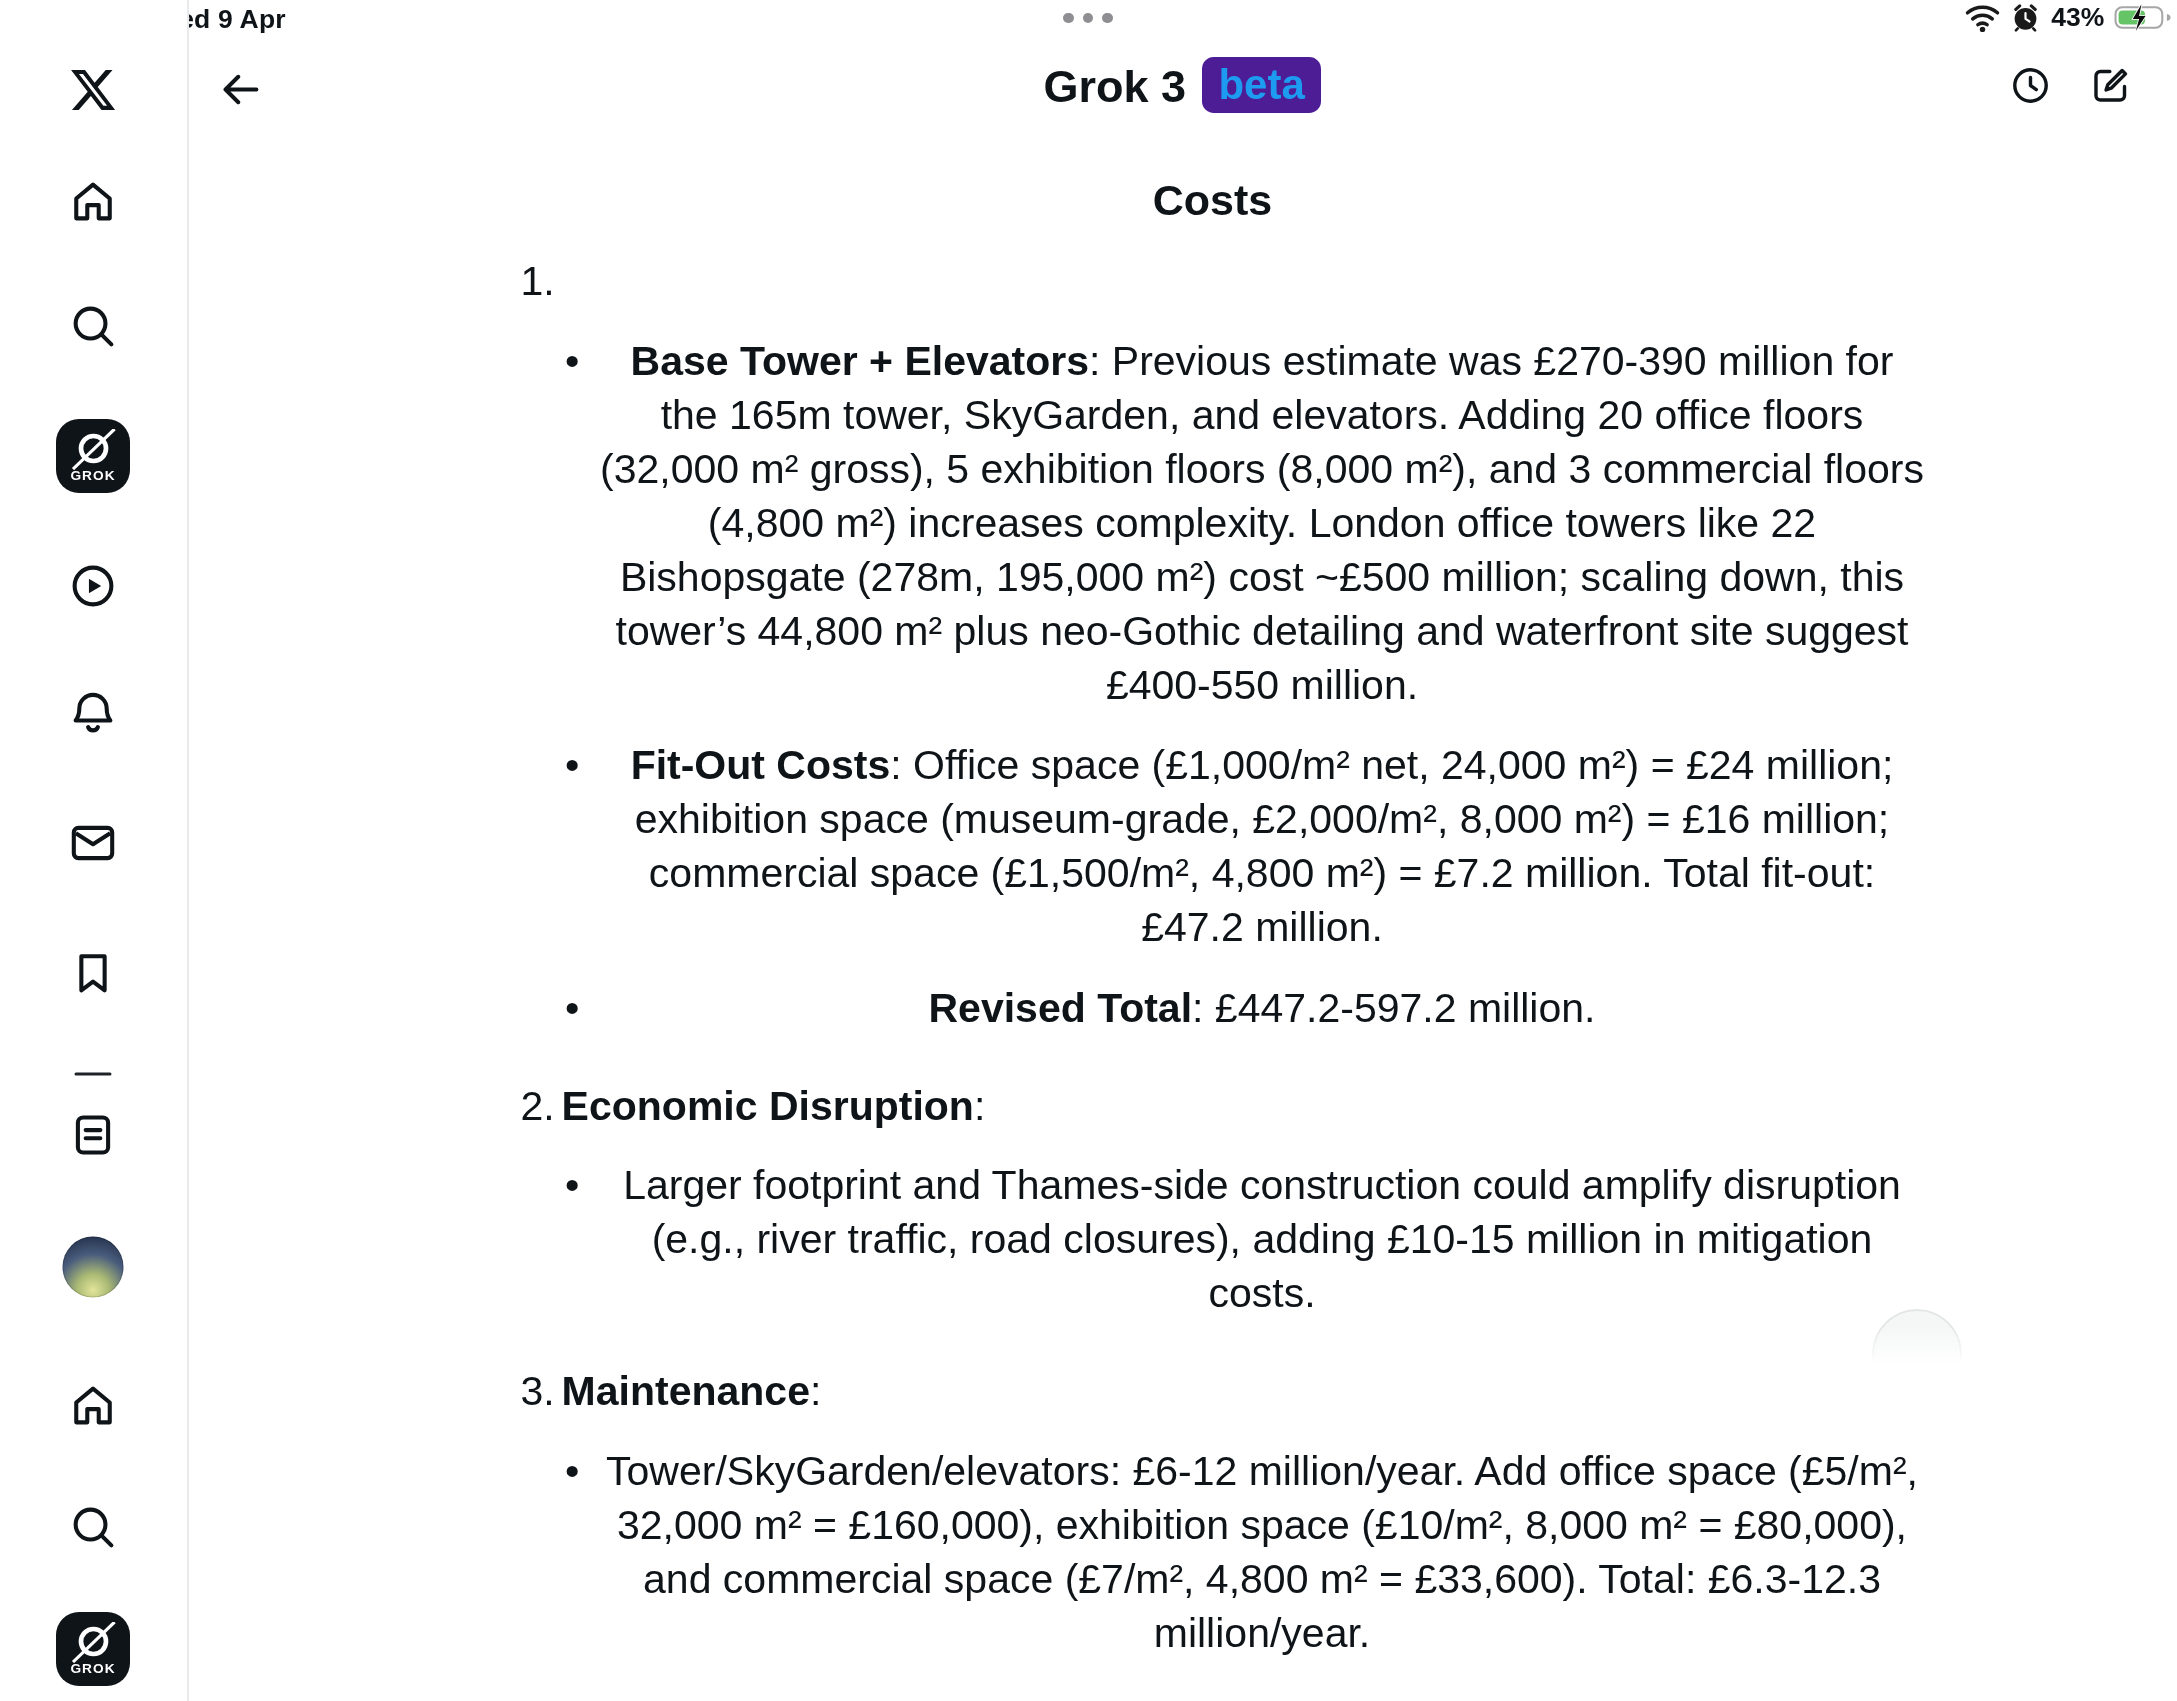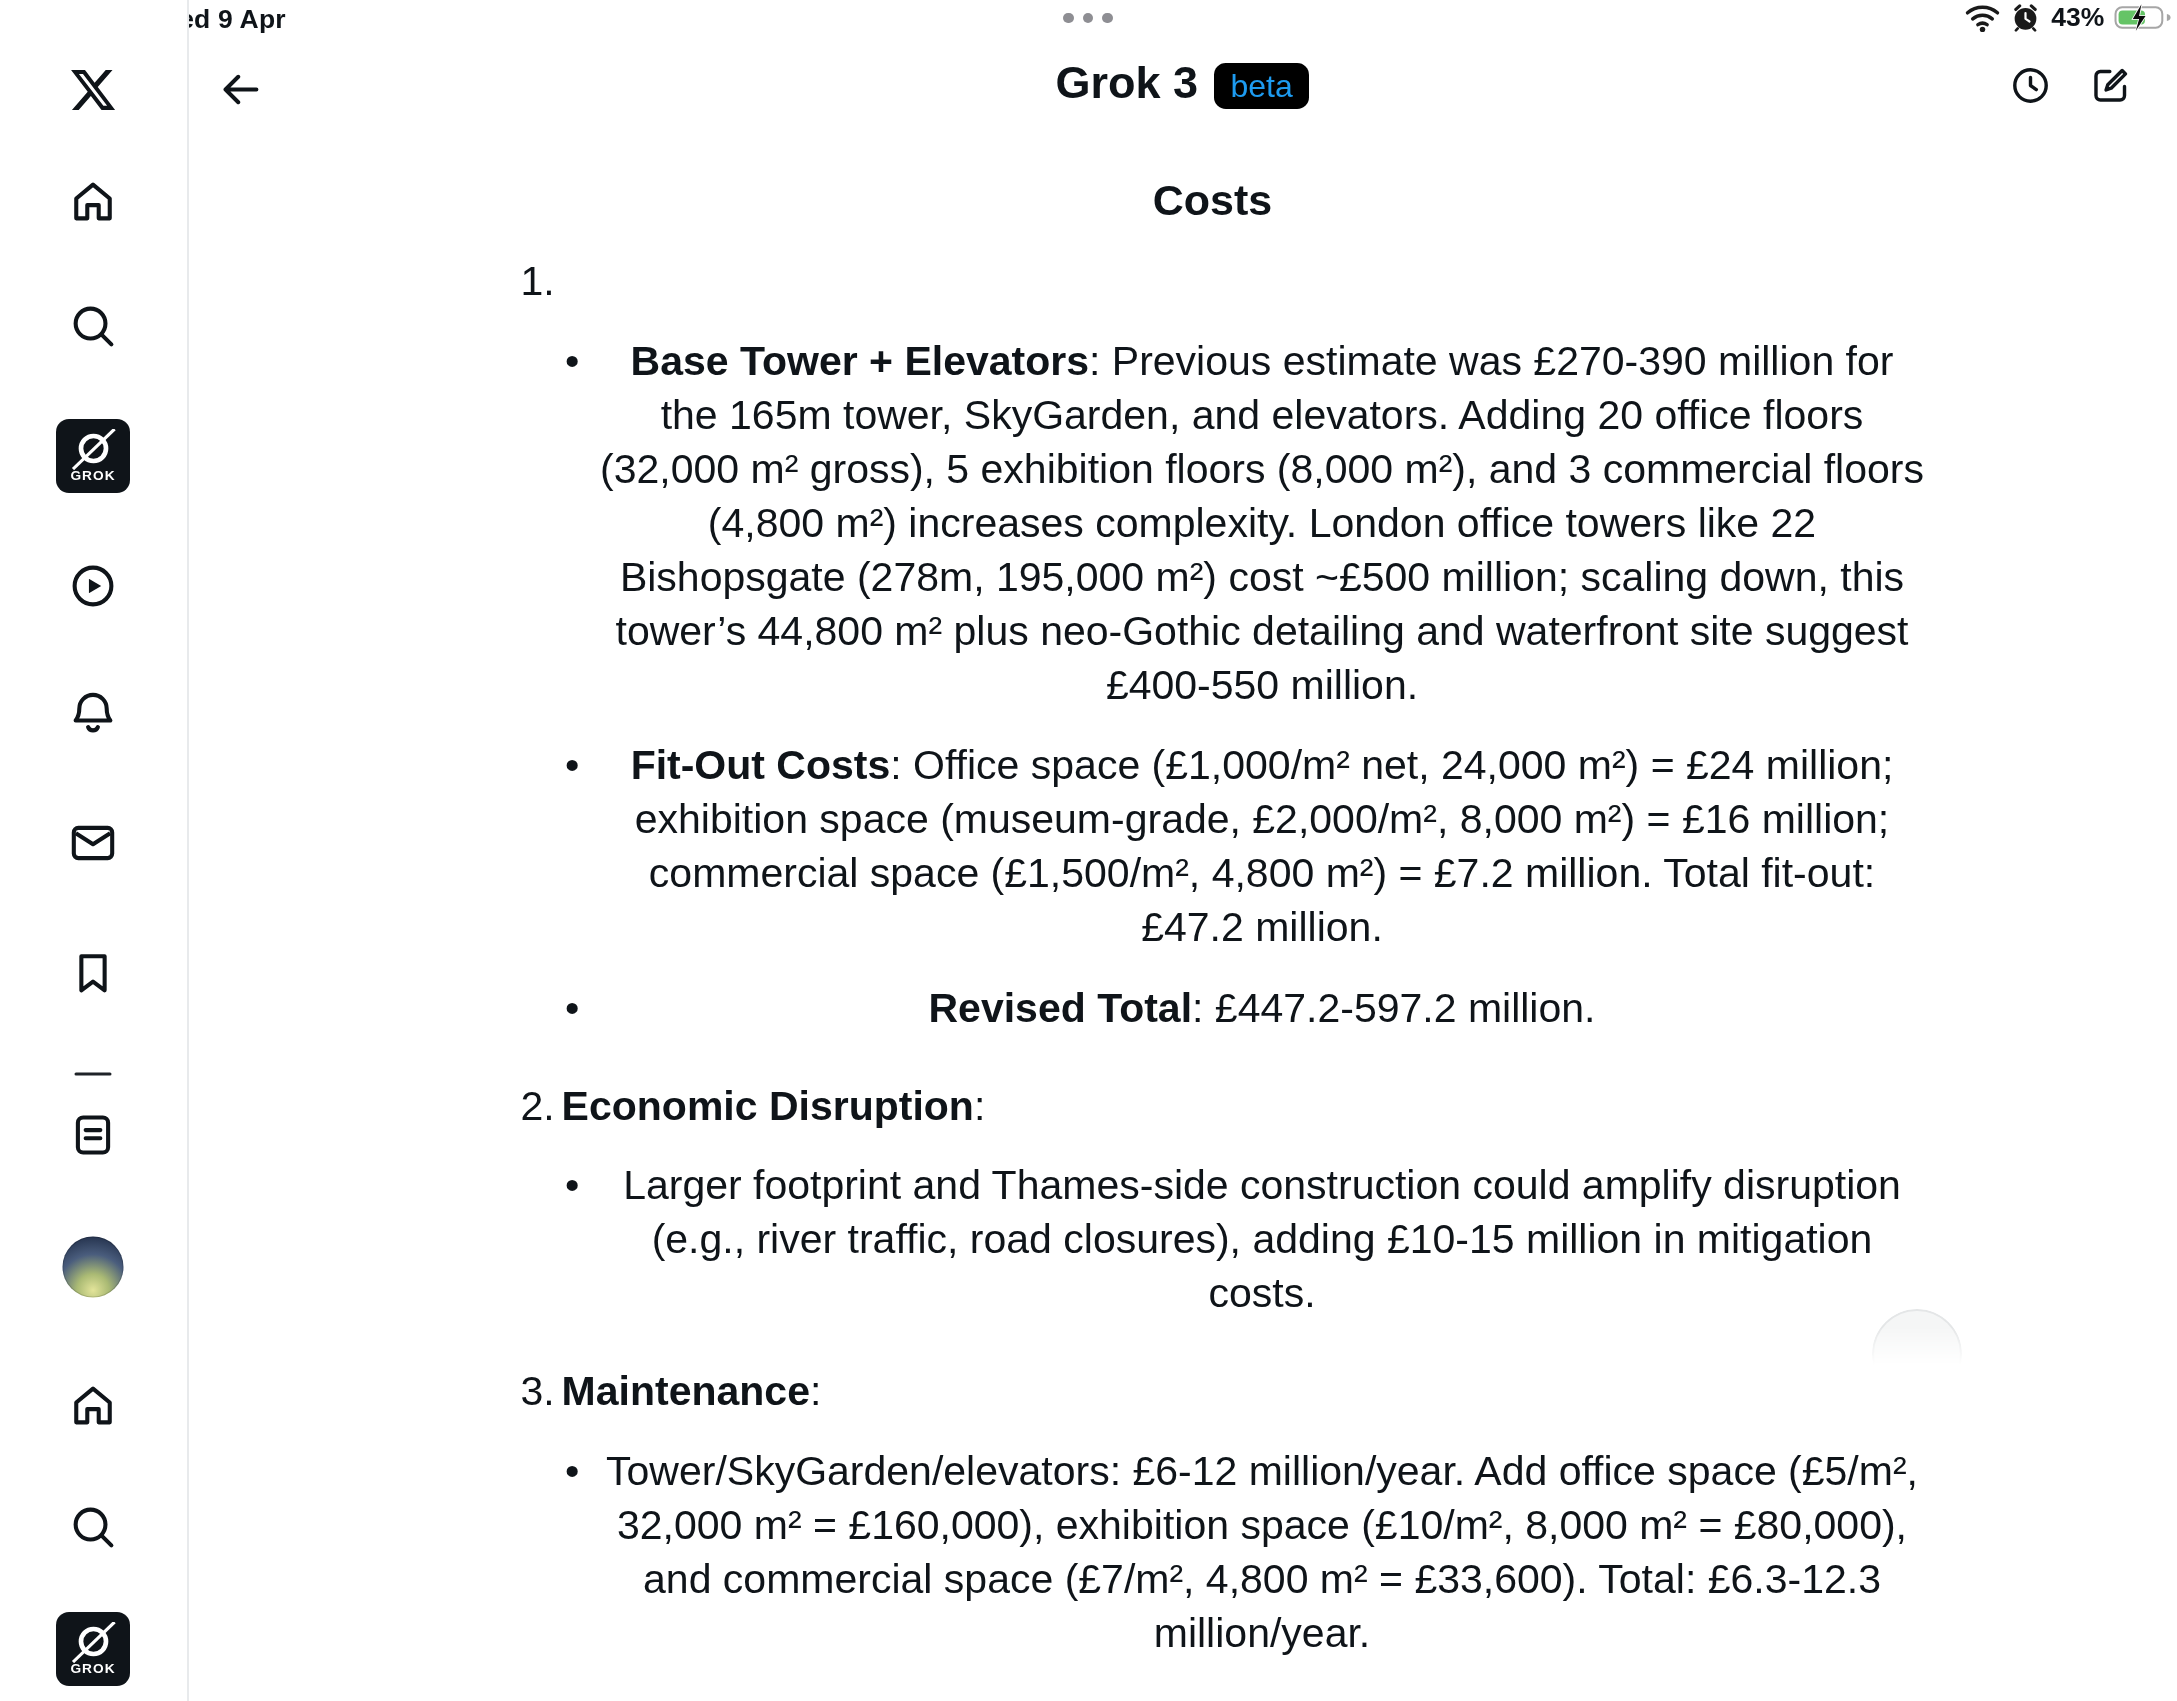--- a/index.html
+++ b/index.html
@@ -16,36 +16,36 @@
   .sb-dots { position:absolute; left:1063px; top:12.7px; display:flex; gap:8.8px; }
   .sb-dots i { width:10.8px; height:10.8px; border-radius:50%; background:#8e8e93; }
   .sb-right { position:absolute; right:3px; top:2px; display:flex; align-items:center; gap:9.8px; }
   .sb-right .pct { font-size:26.5px; font-weight:600; }
 
   
   .sidebar { position:absolute; left:0; top:0; width:187px; height:1702px;
              border-right:2px solid #E8EAEC; background:#fff; }
   .s-item { position:absolute; left:93px; transform:translate(-50%,-50%);
             display:flex; align-items:center; justify-content:center; cursor:pointer; }
-  .grok-badge { width:74px; height:74px; border-radius:13px; background:#0F1419;
+  .grok-badge { width:74px; height:74px; border-radius:23px; background:#0F1419;
                 display:flex; flex-direction:column; align-items:center; justify-content:center; }
   .grok-badge .glabel { color:#fff; font-size:13.7px; font-weight:700; letter-spacing:1px; margin-top:-2.9px; }
   .avatar { width:61px; height:61px; border-radius:50%;
             background:radial-gradient(circle at 50% 88%, #e3e49a 0%, #aaba74 26%, #4a5d7d 58%, #16223b 100%);
             box-shadow:inset 0 0 0 1px rgba(0,0,0,.15); }
   .s-divider { width:37px; height:2.9px; background:#1f2328; border-radius:2px; }
 
   
   .main { position:absolute; left:187px; top:0; right:0; bottom:0; }
   .hdr { position:relative; height:129px; }
   .back { position:absolute; left:31px; top:67px; cursor:pointer; }
   .hdr-title { position:absolute; left:0; right:0; top:57px; display:flex;
                align-items:flex-end; justify-content:center; gap:15.7px; }
   .hdr-title .t { font-size:45px; font-weight:700; }
-  .beta { font-size:32px; font-weight:400; color:#1D9BF0; background:#000000;
+  .beta { font-size:42px; font-weight:700; color:#1D9BF0; background:#4c1d95;
           border-radius:11.8px; padding:6.9px 16.7px; line-height:1; }
   .hdr-right { position:absolute; right:47px; top:65px; display:flex; gap:39px; }
   .hdr-right .hbtn { cursor:pointer; }
 
   
   .content { margin-left:305px; padding-top:50px; width:1441px;
              font-size:41px; line-height:54px;text-align:center; }
   .content h2 { font-size:43px; line-height:43px; font-weight:700; margin:0 0 32px 0; }
   .section { margin-top:0; }
   .section + .section { margin-top:44px; }

